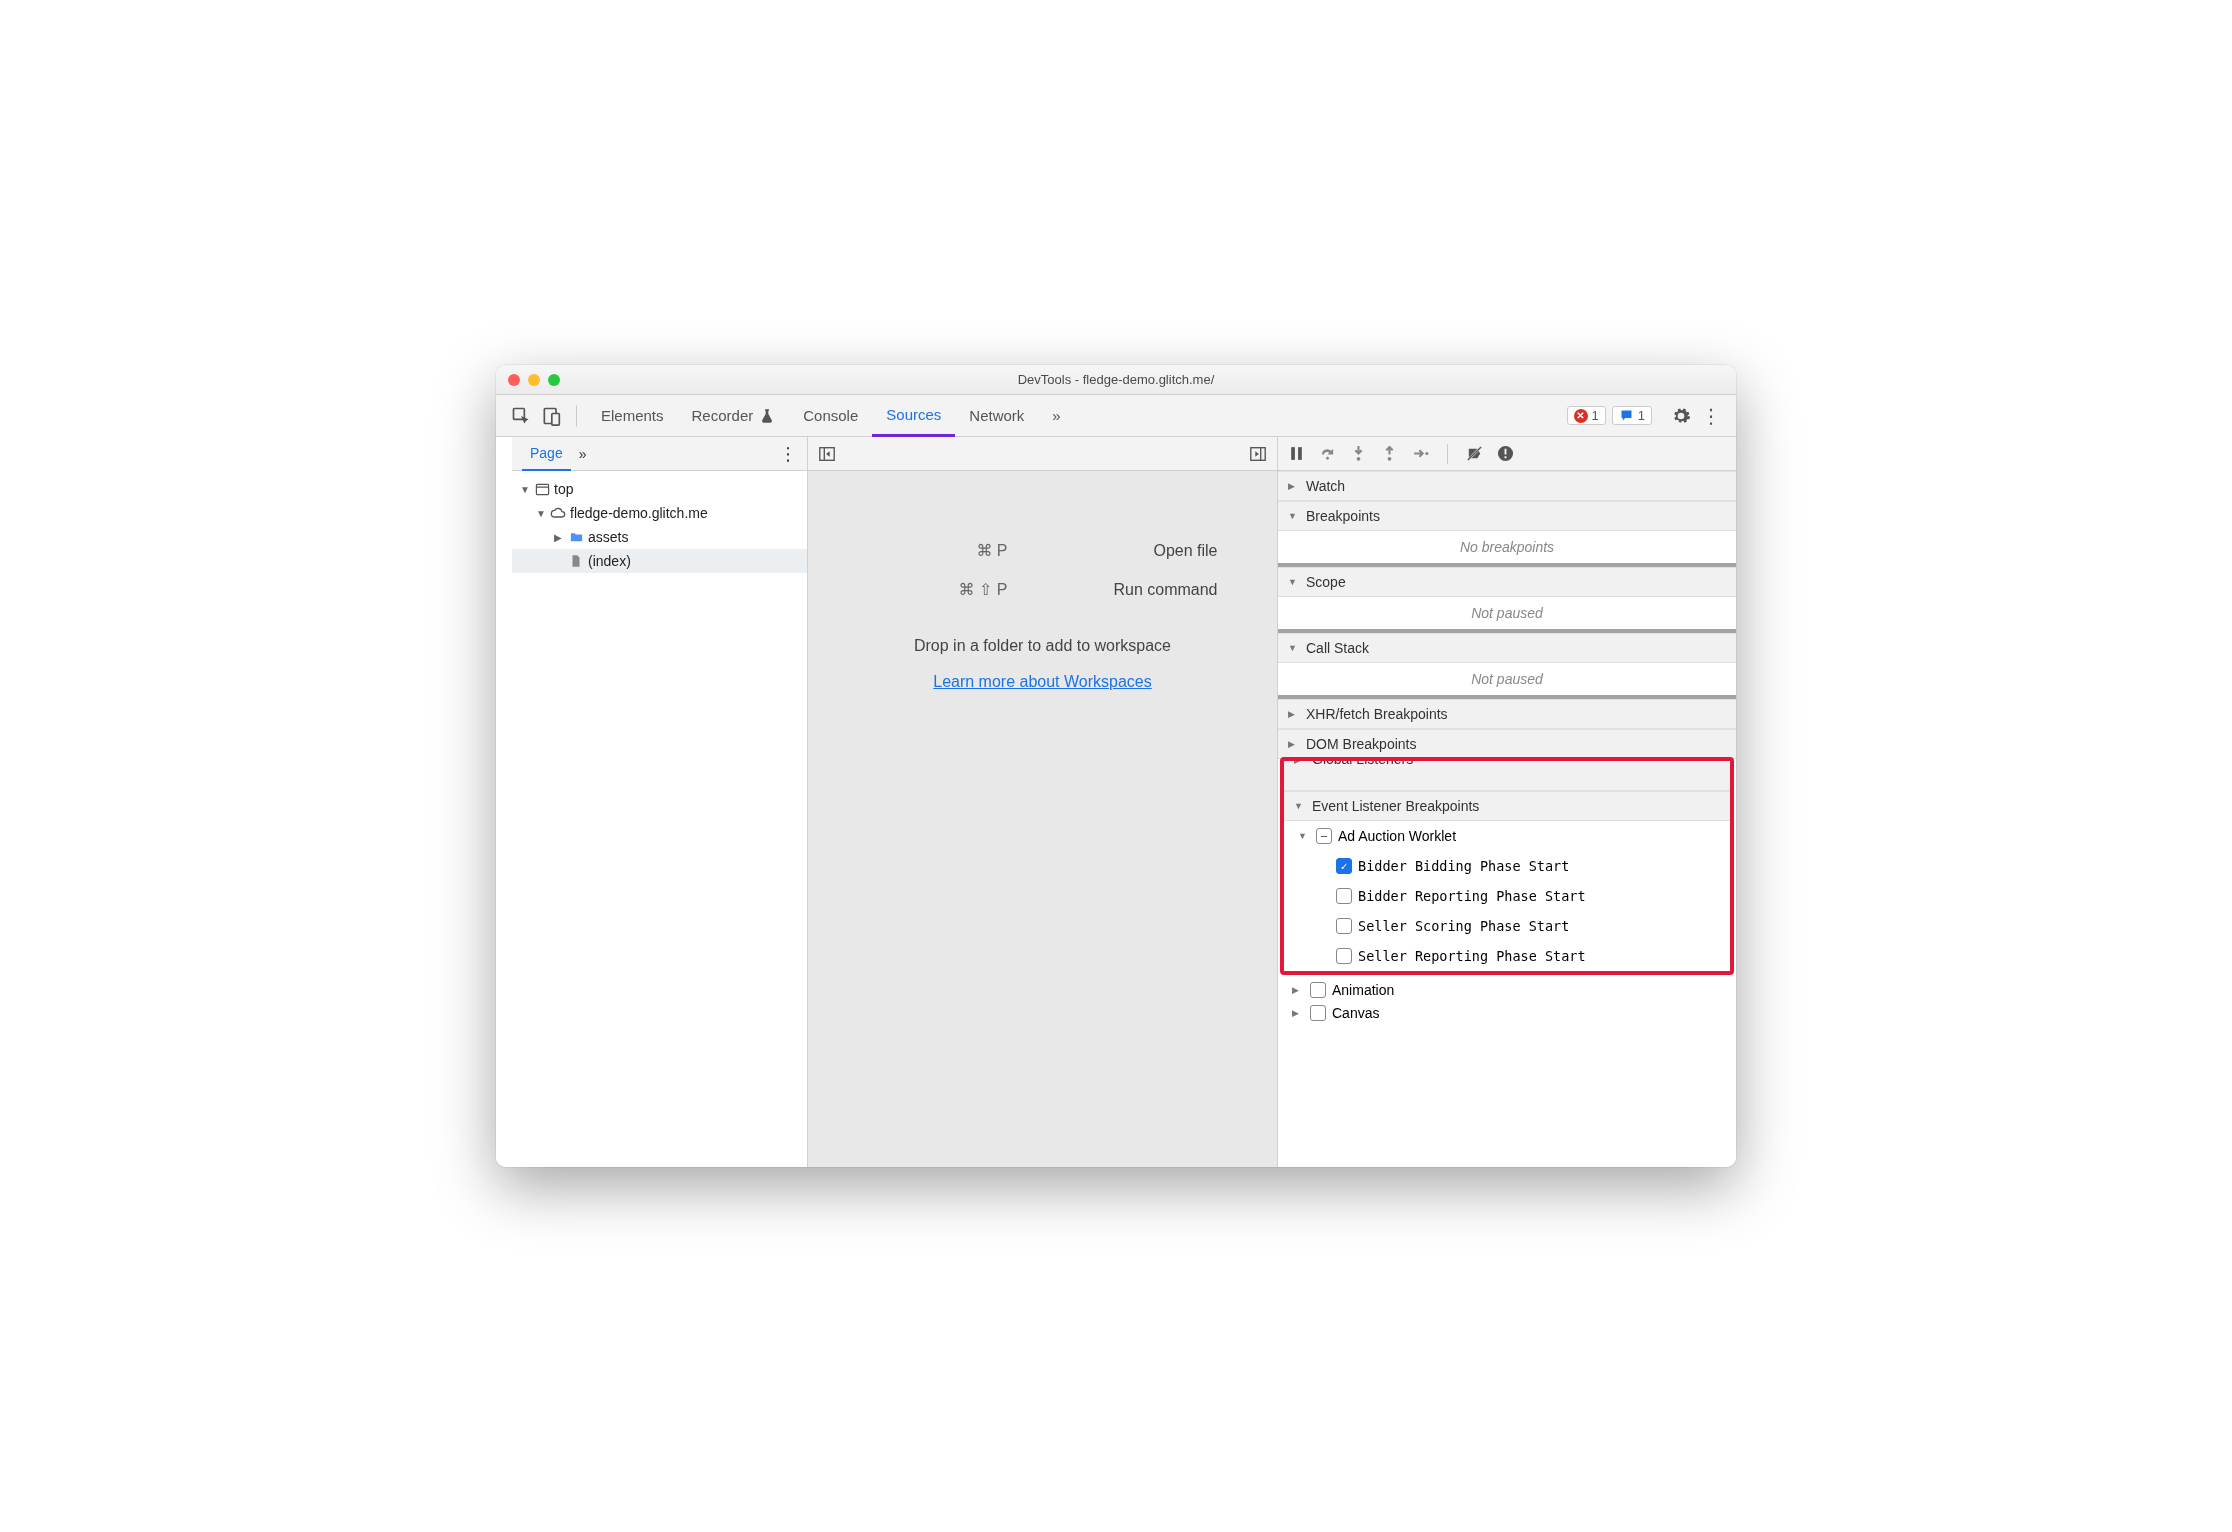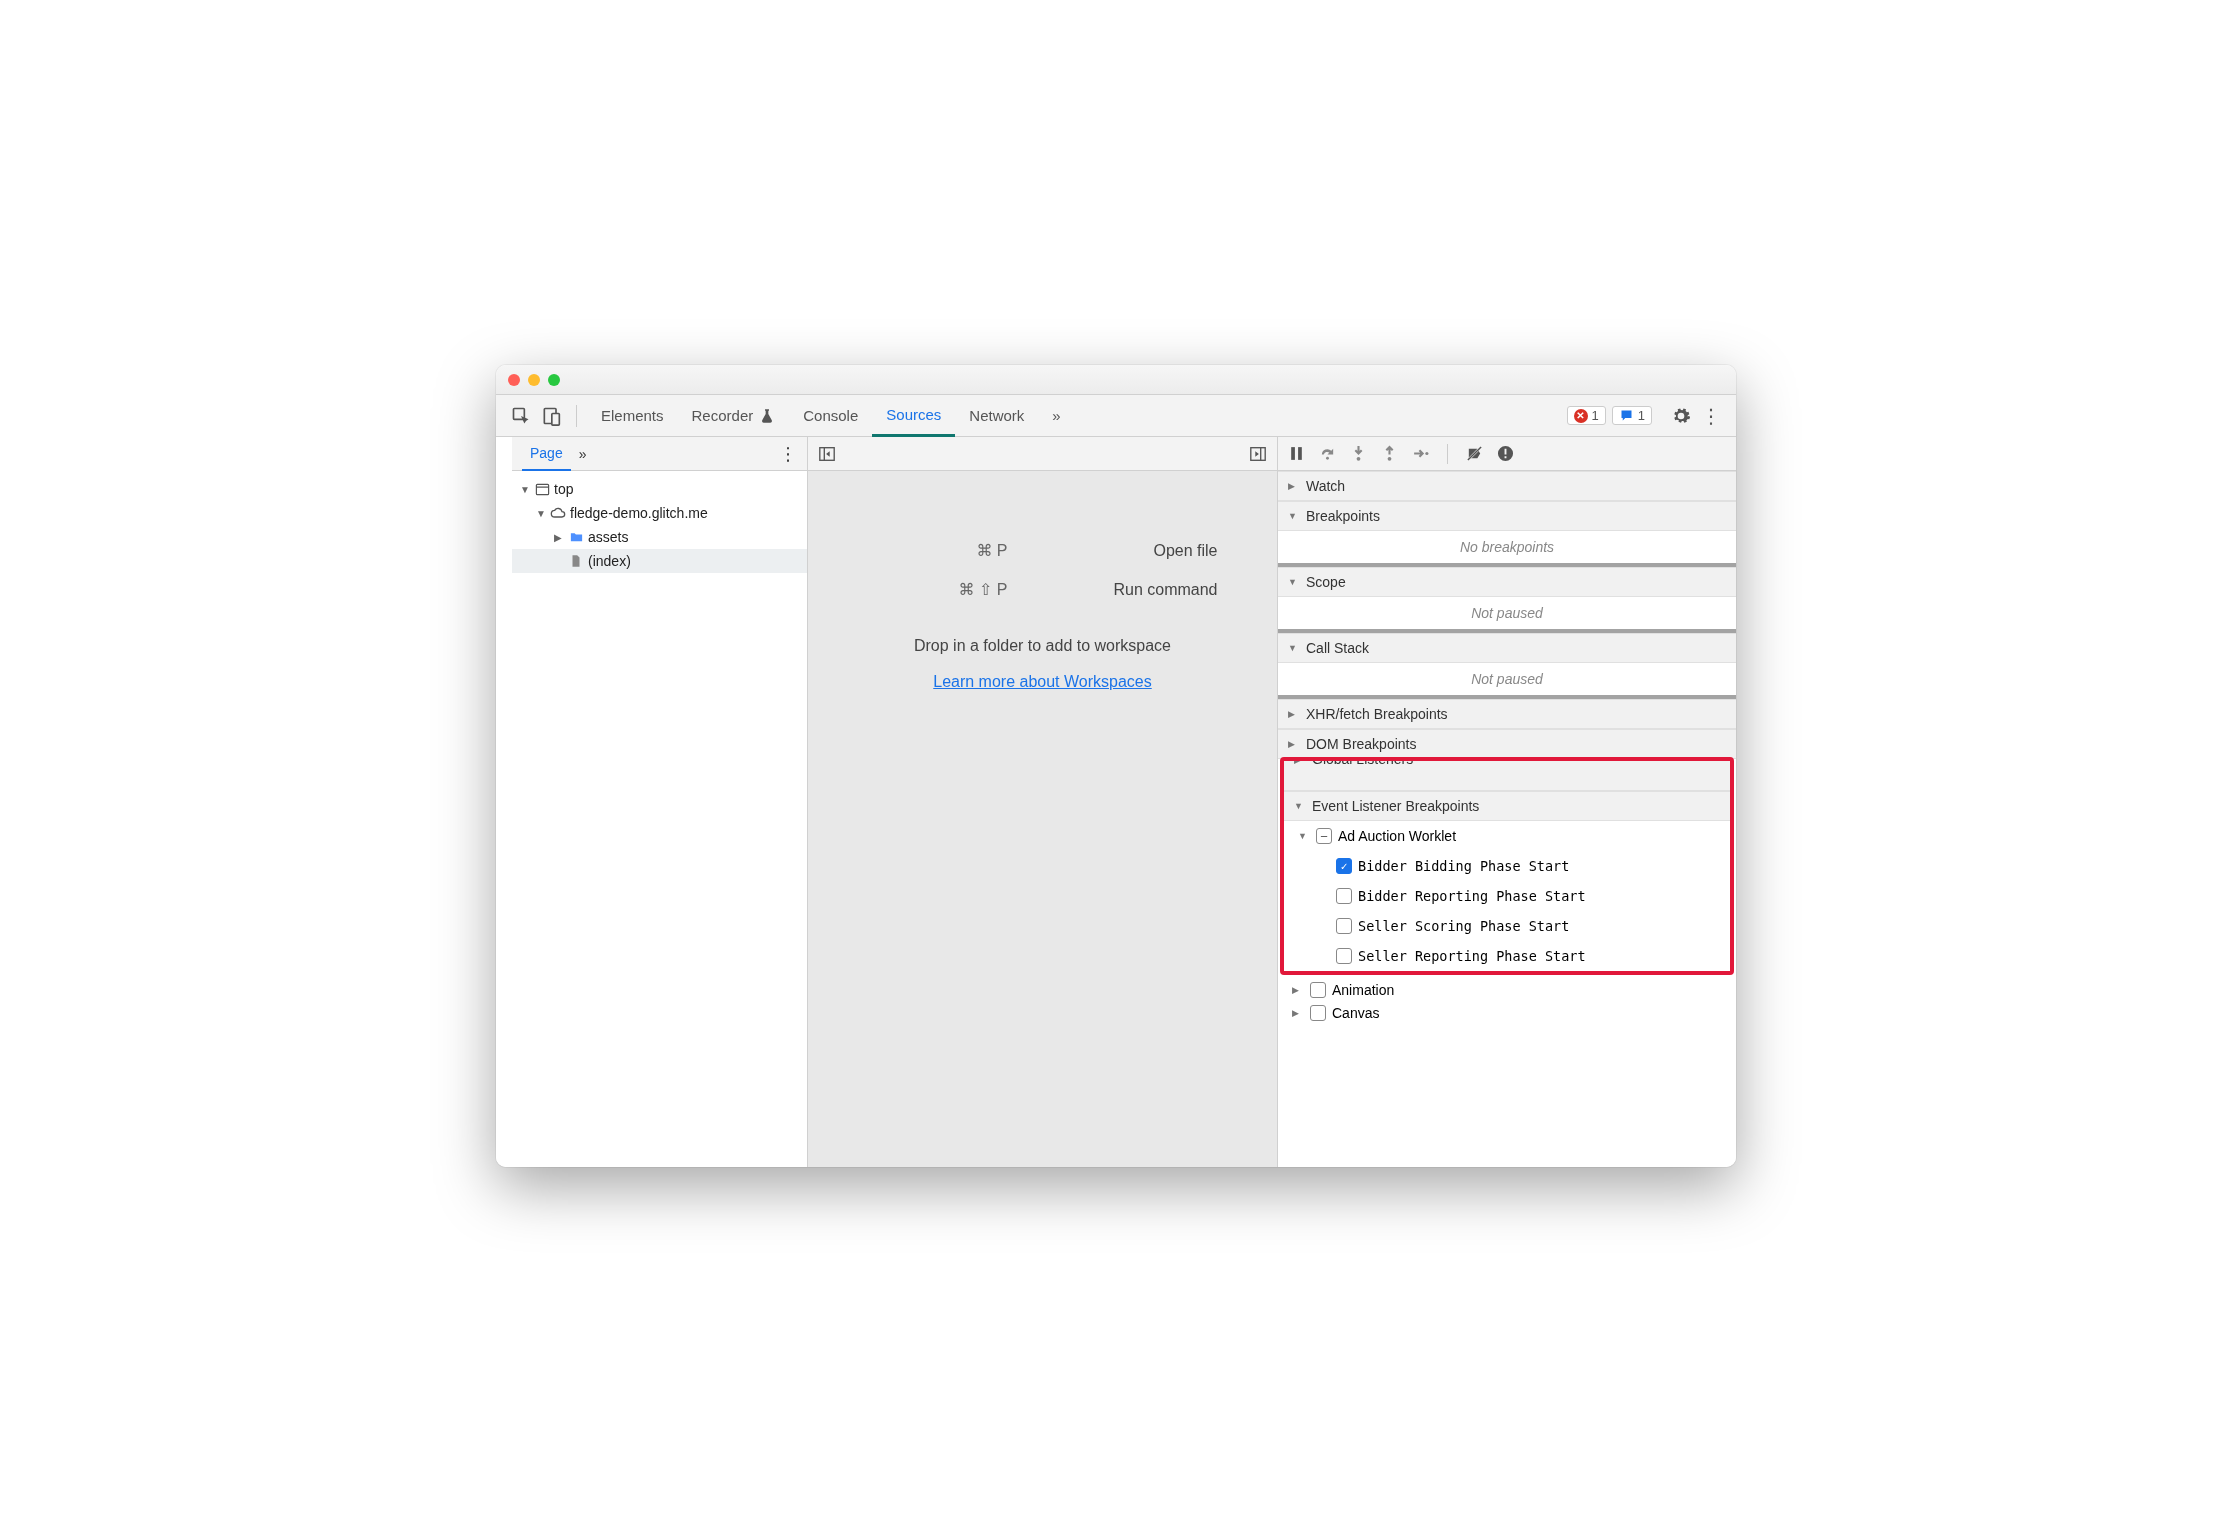--- a/index.html
+++ b/index.html
@@ -43,21 +43,21 @@
   border-bottom: 1px solid #d0d0d0;
   display: flex;
   align-items: center;
   padding: 0 10px;
   font-size: 15px;
   color: #555;
 }
 .tabbar .icon-btn { width: 30px; height: 30px; display: flex; align-items: center; justify-content: center; color: #555; }
 .tabbar .divider { width: 1px; height: 22px; background: #ccc; margin: 0 10px; }
 .tabbar .tab { padding: 0 14px; height: 42px; display: flex; align-items: center; cursor: default; gap: 6px; }
-.tabbar .tab.active { color: #1a73e8; border-bottom: 3px solid #0f766e; font-weight: 500; }
+.tabbar .tab.active { color: #1a73e8; border-bottom: 3px solid #6d28d9; font-weight: 500; }
 .tabbar .spacer { flex: 1; }
 .badge { border: 1px solid #ccc; border-radius: 3px; padding: 1px 6px; display: flex; align-items: center; gap: 4px; font-size: 13px; background: #fff; }
 .badge .circ { width: 14px; height: 14px; border-radius: 50%; display: flex; align-items: center; justify-content: center; color: #fff; font-size: 10px; font-weight: bold; }
 .badge.err .circ { background: #d93025; }
 .badge.msg .ico { color: #1a73e8; }
 
 .body { display: flex; height: 730px; }
 
 .panel { border-right: 1px solid #d0d0d0; background: #fff; }
 .left { width: 312px; display: flex; flex-direction: column; padding-left: 16px; }
@@ -106,20 +106,21 @@
 <body>
 
 <div class="window">
 
   <div class="titlebar">
     <div class="traffic">
       <div class="dot red"></div>
       <div class="dot yellow"></div>
       <div class="dot green"></div>
     </div>
+    <div class="title">DevTools - fledge-demo.glitch.me/</div>
   </div>
 
   <div class="tabbar">
     <div class="icon-btn">
       <svg viewBox="0 0 24 24" width="20" height="20" fill="none" stroke="currentColor" stroke-width="2">
           <rect x="3" y="3" width="13" height="13" rx="1"></rect>
           <path d="M12 12 l9 4 -3 2 -2 3 -4 -9z" fill="currentColor" stroke="none"></path>
         </svg>
     </div>
     <div class="icon-btn">

